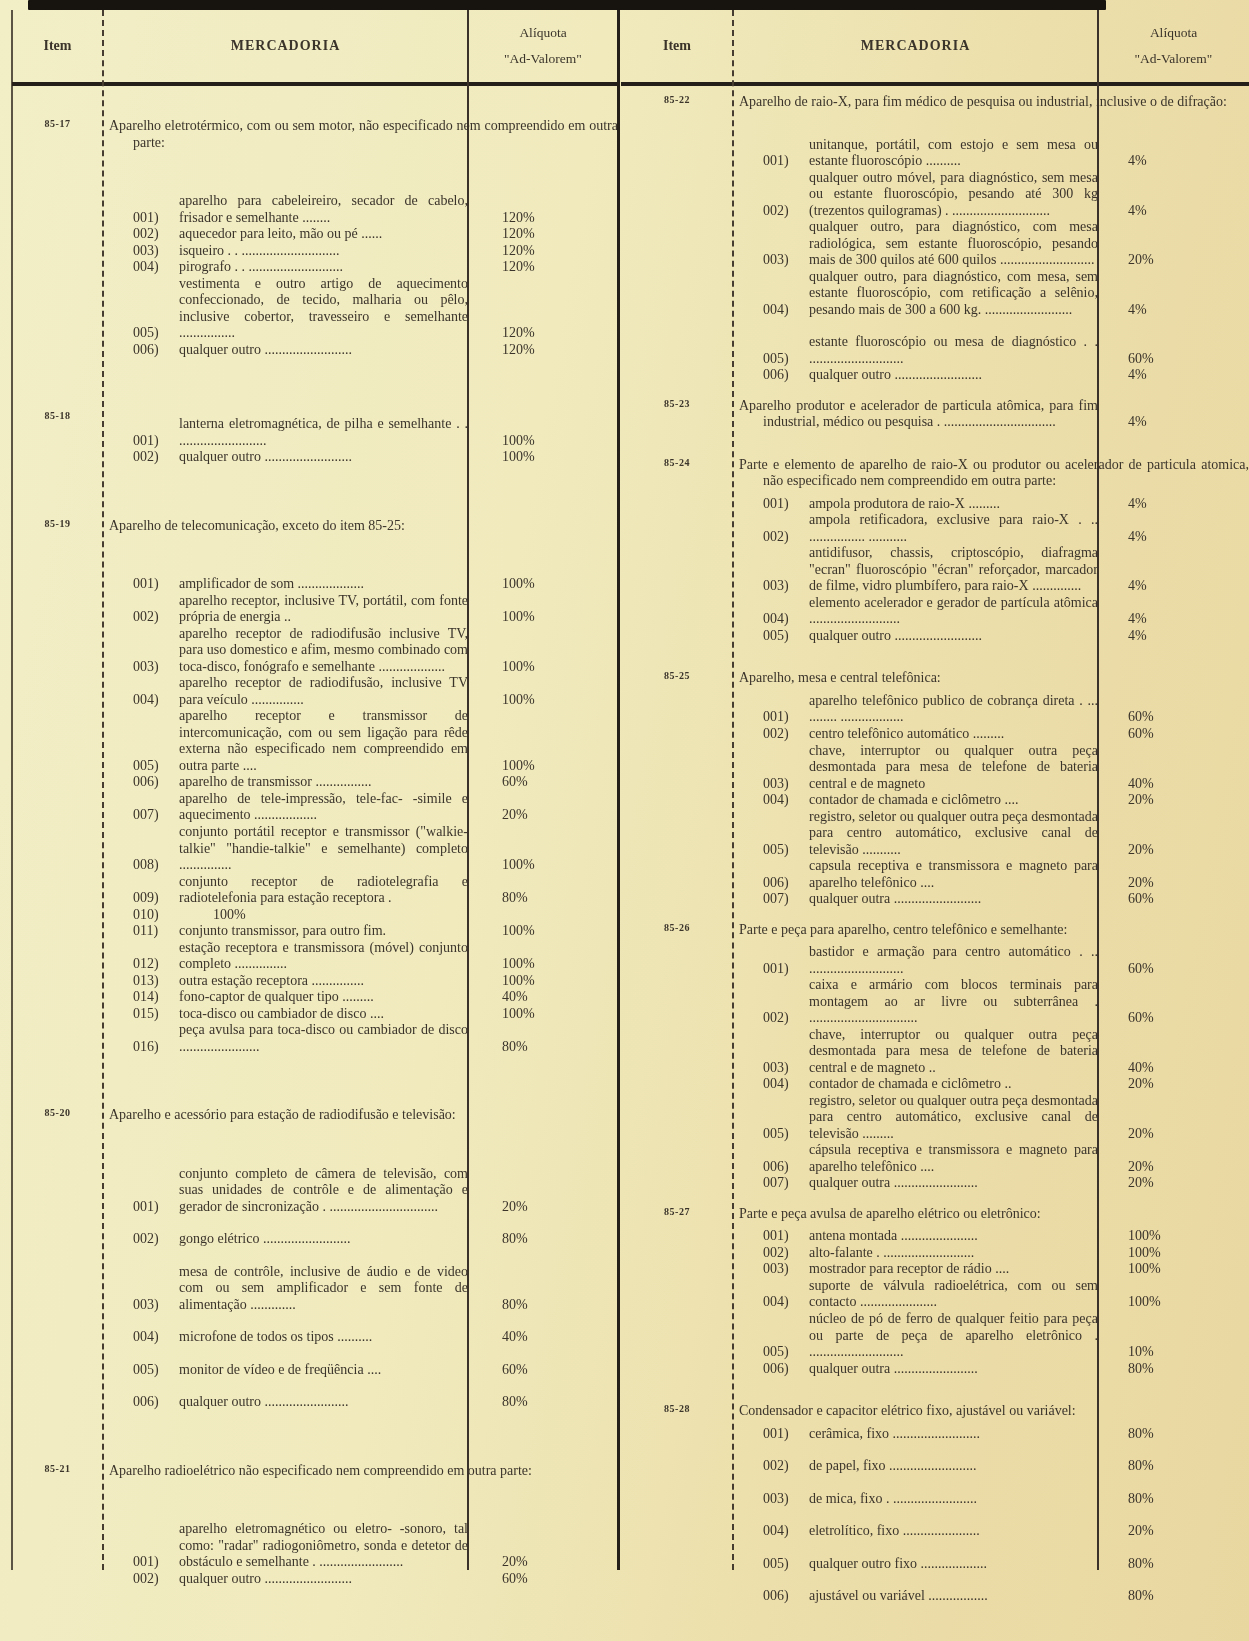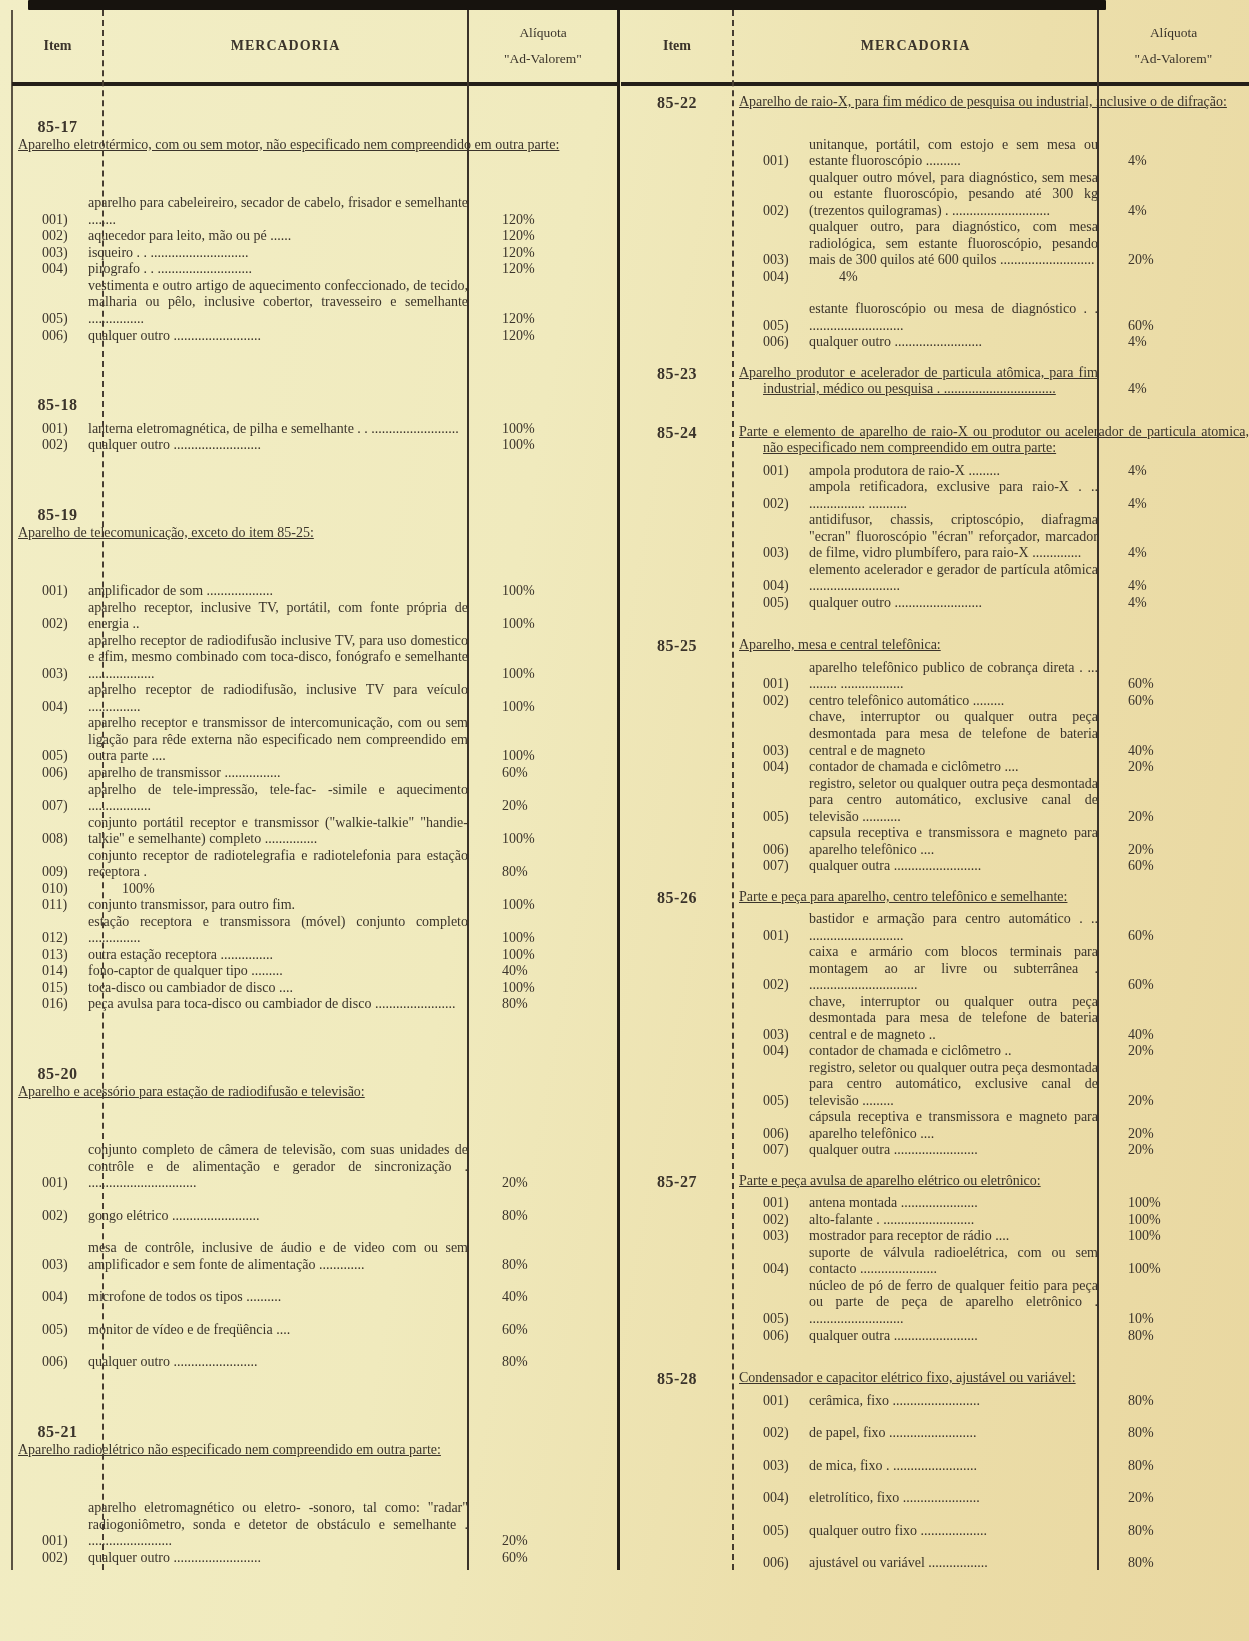--- a/index.html
+++ b/index.html
@@ -31,30 +31,30 @@
   .half-right .hdr{grid-template-columns:112px 365px 151px;}
   .hdr .h-item{text-align:center;font-weight:bold;font-size:14px;}
   .hdr .h-merc{text-align:center;font-weight:bold;font-size:14px;letter-spacing:1px;}
   .hdr .h-rate{text-align:center;font-weight:normal;font-size:13.5px;line-height:1.9;}
 
   .body{font-size:14px;line-height:1.18;}
   .half-left .body{padding-top:32px;}
   .half-right .body{padding-top:8px;}
 
   .entry{display:flex;}
-  .half-left .entry{margin-bottom:52px;flex-direction:column;}
+  .half-left .entry{margin-bottom:52px;}
   .half-right .entry{margin-bottom:14px;}
   .entry.after-md{margin-bottom:26px;}
   .half-left .e-item{width:91px;}
   .half-right .e-item{width:112px;}
-  .e-item{text-align:center;font-weight:bold;font-size:16px;letter-spacing:.5px;flex:none;}
+  .e-item{text-align:center;font-weight:bold;font-size:10px;letter-spacing:.5px;flex:none;}
   .e-main{flex:1;min-width:0;}
 
   .heading-row{display:flex;align-items:flex-end;}
-  .h-text{flex:1;min-width:0;padding-left:30px;text-indent:-24px;text-align:justify;text-decoration:underline;}
+  .h-text{flex:1;min-width:0;padding-left:30px;text-indent:-24px;text-align:justify;}
   .half-right .h-rate-cell{width:151px;flex:none;padding-left:30px;box-sizing:border-box;}
 
   .subs{margin-top:6px;}
   .half-left .head-gap-lg + .subs{margin-top:42px;}
   .half-right .head-gap-lg + .subs{margin-top:26px;}
 
   .sub{display:flex;align-items:flex-end;padding-left:30px;}
   .loose .sub + .sub{margin-top:16px;}
   .sub.gap-before{margin-top:16px !important;}
   .s-num{width:46px;flex:none;}
@@ -321,20 +321,21 @@
                   <span class="s-text">qualquer outro móvel, para diagnóstico, sem mesa ou estante fluoroscópio, pesando até 300 kg (trezentos quilogramas) . ............................</span>
                   <span class="s-rate">4%</span>
                 </div>
                 <div class="sub">
                   <span class="s-num">003)</span>
                   <span class="s-text">qualquer outro, para diagnóstico, com mesa radiológica, sem estante fluoroscópio, pesando mais de 300 quilos até 600 quilos ...........................</span>
                   <span class="s-rate">20%</span>
                 </div>
                 <div class="sub">
                   <span class="s-num">004)</span>
+                  <span class="s-text">qualquer outro, para diagnóstico, com mesa, sem estante fluoroscópio, com retificação a selênio, pesando mais de 300 a 600 kg. .........................</span>
                   <span class="s-rate">4%</span>
                 </div>
                 <div class="sub gap-before">
                   <span class="s-num">005)</span>
                   <span class="s-text">estante fluoroscópio ou mesa de diagnóstico . . ...........................</span>
                   <span class="s-rate">60%</span>
                 </div>
                 <div class="sub">
                   <span class="s-num">006)</span>
                   <span class="s-text">qualquer outro .........................</span>

